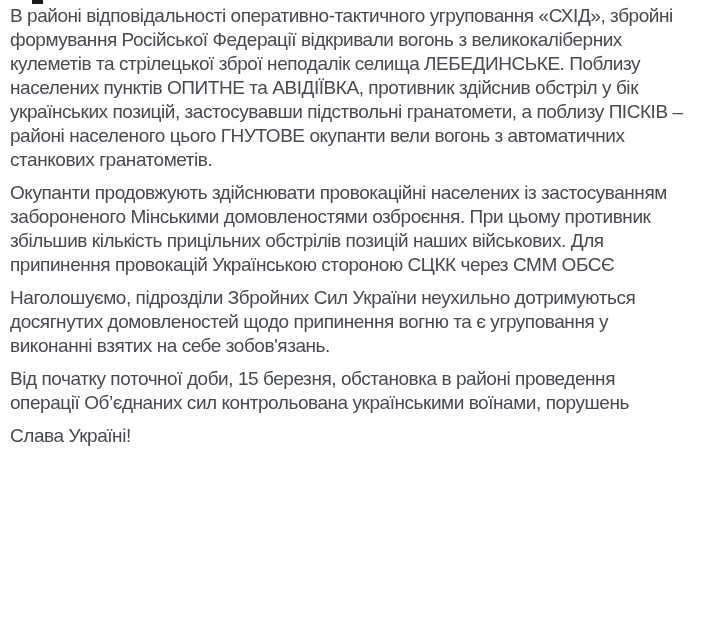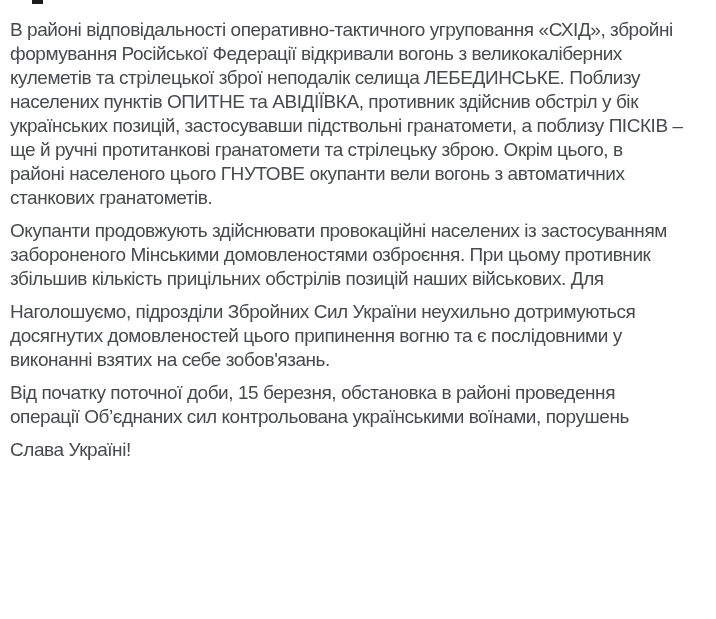--- a/index.html
+++ b/index.html
@@ -9,21 +9,21 @@
   body {
     width: 716px;
     height: 619px;
     background: #ffffff;
     overflow: hidden;
     position: relative;
     font-family: "Liberation Sans", "DejaVu Sans", sans-serif;
   }
   .post-text {
     position: absolute;
-    top: 18px;
+    top: 4px;
     left: 10px;
     right: 6px;
     color: #474a4f;
     font-size: 19px;
     font-weight: 300;
     line-height: 24px;
     letter-spacing: -0.45px;
   }
   .post-text p.para {
     margin: 0 0 9px 0;
@@ -47,32 +47,32 @@
 
 <div class="crop-artifact"></div>
 
 <div class="post-text">
     <p class="para">
       <span class="line">В районі відповідальності оперативно-тактичного угруповання «СХІД», збройні</span>
       <span class="line">формування Російської Федерації відкривали вогонь з великокаліберних</span>
       <span class="line">кулеметів та стрілецької зброї неподалік селища ЛЕБЕДИНСЬКЕ. Поблизу</span>
       <span class="line">населених пунктів ОПИТНЕ та АВІДІЇВКА, противник здійснив обстріл у бік</span>
       <span class="line">українських позицій, застосувавши підствольні гранатомети, а поблизу ПІСКІВ –</span>
-      <span class="line">ще й ручні протитанкові гранатомети та стрілецьку зброю. Окрім цього, в</span>
       <span class="line">районі населеного цього ГНУТОВЕ окупанти вели вогонь з автоматичних</span>
       <span class="line">станкових гранатометів.</span>
     </p>
     <p class="para">
       <span class="line">Окупанти продовжують здійснювати провокаційні населених із застосуванням</span>
       <span class="line">забороненого Мінськими домовленостями озброєння. При цьому противник</span>
       <span class="line">збільшив кількість прицільних обстрілів позицій наших військових. Для</span>
+      <span class="line">припинення провокацій Українською стороною СЦКК через СММ ОБСЄ</span>
     </p>
     <p class="para">
       <span class="line">Наголошуємо, підрозділи Збройних Сил України неухильно дотримуються</span>
-      <span class="line">досягнутих домовленостей цього припинення вогню та є послідовними у</span>
+      <span class="line">досягнутих домовленостей щодо припинення вогню та є угруповання у</span>
       <span class="line">виконанні взятих на себе зобов'язань.</span>
     </p>
     <p class="para">
       <span class="line">Від початку поточної доби, 15 березня, обстановка в районі проведення</span>
       <span class="line">операції Об’єднаних сил контрольована українськими воїнами, порушень</span>
     </p>
     <p class="para">
       <span class="line">Слава Україні!</span>
     </p>
   </div>

